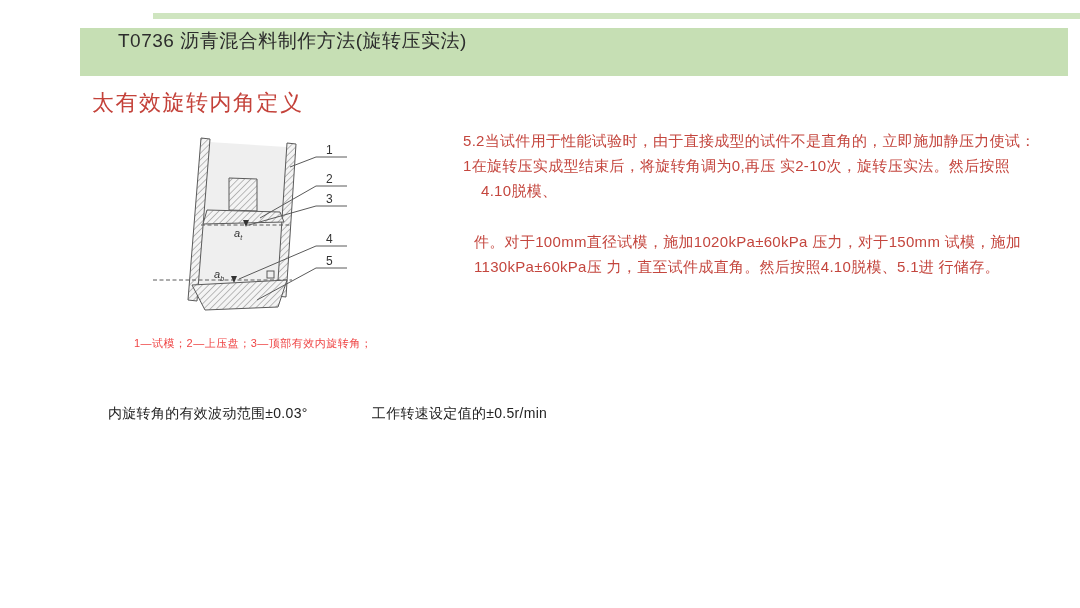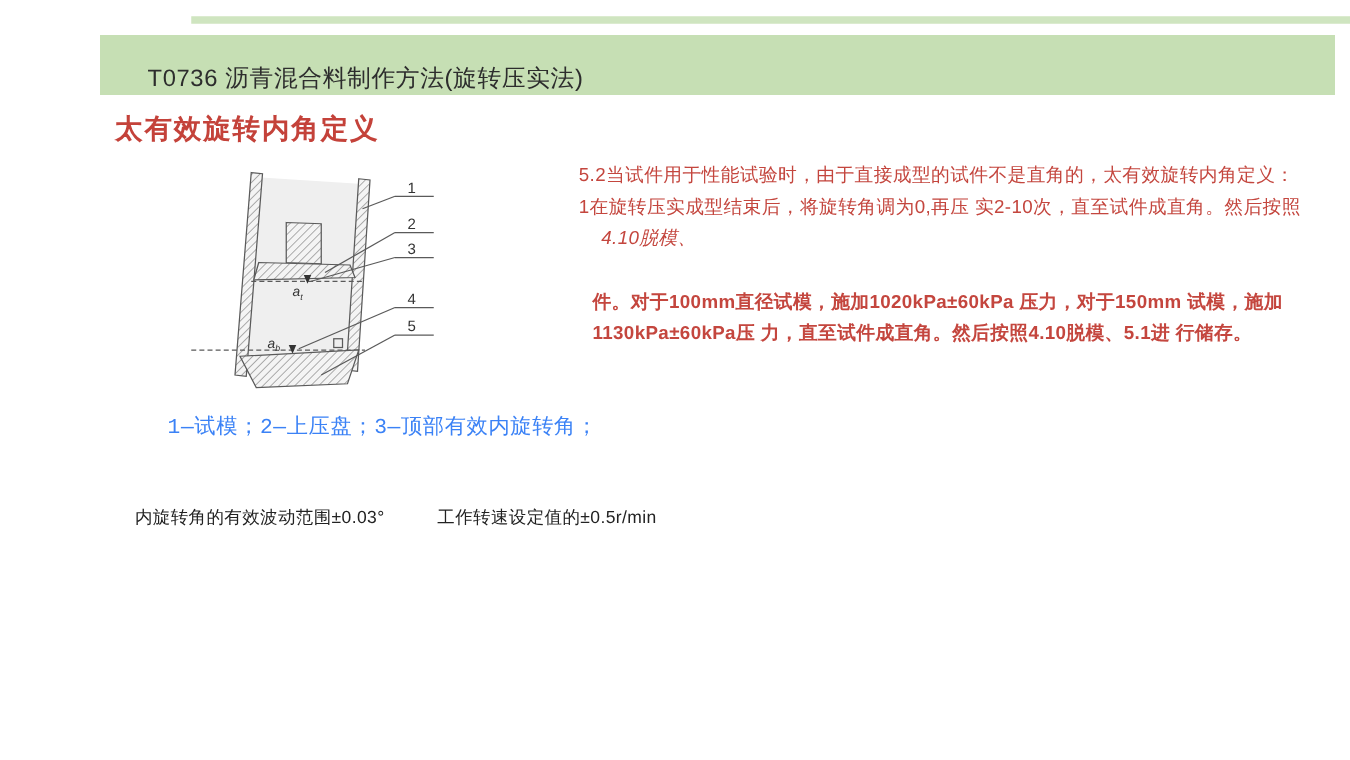--- a/index.html
+++ b/index.html
@@ -1,43 +1,43 @@
 <!DOCTYPE html>
 <html><head>
 <meta charset="utf-8">
 <style>
   html,body{margin:0;padding:0;background:#ffffff;}
   body{font-family:"Liberation Sans","DejaVu Sans",sans-serif;}
   .slide{position:relative;width:1080px;height:608px;background:#ffffff;overflow:hidden;}
 
   .top-strip{position:absolute;left:153px;top:13px;width:927px;height:6px;background:#cfe5c0;}
 
-  .header-bar{position:absolute;left:80px;top:28px;width:988px;height:48px;background:#c6dfb4;display:flex;align-items:flex-end;}
+  .header-bar{position:absolute;left:80px;top:28px;width:988px;height:48px;background:#c6dfb4;display:flex;align-items:flex-start;}
   .header-title{margin-left:38px;font-size:19px;color:#2d2d2d;font-weight:500;letter-spacing:.5px;}
 
-  .section-heading{position:absolute;left:92px;top:88px;margin:0;font-size:22px;color:#c4423a;font-weight:700;letter-spacing:1.5px;}
+  .section-heading{position:absolute;left:92px;top:88px;margin:0;font-size:22px;color:#c4423a;font-weight:400;letter-spacing:1.5px;}
 
   .notes{position:absolute;left:463px;top:128px;width:605px;color:#c4463e;font-size:15px;line-height:25px;letter-spacing:.3px;}
   .notes p{margin:0;}
   .notes .gap{height:26px;}
-  .indent-lg{padding-left:18px;font-style:italic;}
-  .indent-sm{padding-left:11px;font-weight:bold;}
+  .indent-lg{padding-left:18px;}
+  .indent-sm{padding-left:11px;}
 
   .diagram{position:absolute;left:150px;top:133px;width:250px;height:192px;}
   .ln{stroke:#5a5a5a;stroke-width:1;fill:none;}
   .dash{stroke:#5a5a5a;stroke-width:1;stroke-dasharray:4 2.5;fill:none;}
   .num{font-size:12px;fill:#333333;}
   .ang{font-size:11px;fill:#333333;font-style:italic;}
 
-  .caption{position:absolute;left:110px;top:329px;font-size:17px;color:#3b82f6;line-height:28px;letter-spacing:.5px;font-family:Liberation Mono, monospace;}
+  .caption{position:absolute;left:110px;top:329px;font-size:11px;color:#ef4444;line-height:28px;letter-spacing:.5px;}
   .caption .c1{padding-left:24px;}
   .caption p{margin:0;}
 
   .footer-info{position:absolute;left:108px;top:405px;font-size:14px;color:#222222;letter-spacing:.3px;}
-  .footer-info .right{margin-left:38px;}
+  .footer-info .right{margin-left:60px;}
 </style>
 </head>
 <body>
 
 <div class="slide">
 
   <div class="top-strip"></div>
 
   <div class="header-bar">
     <span class="header-title">T0736 沥青混合料制作方法(旋转压实法)</span>
@@ -98,22 +98,22 @@
       <text class="num" x="176" y="110">4</text>
     </g>
     <g>
       <line class="ln" x1="166" y1="135" x2="197" y2="135"></line>
       <line class="ln" x1="166" y1="135" x2="107" y2="167"></line>
       <text class="num" x="176" y="132">5</text>
     </g>
   </svg>
 
   <div class="notes">
-    <p>5.2当试件用于性能试验时，由于直接成型的试件不是直角的，太有效旋转内角定义：</p>
-    <p>1在旋转压实成型结束后，将旋转角调为0,再压 实2-10次，直至试件成直角。然后按照</p>
+    <p>5.2当试件用于性能试验时，由于直接成型的试件不是直角的，立即施加静压力使试：</p>
+    <p>1在旋转压实成型结束后，将旋转角调为0,再压 实2-10次，旋转压实法。然后按照</p>
     <p class="indent-lg">4.10脱模、</p>
     <div class="gap"></div>
     <p class="indent-sm">件。对于100mm直径试模，施加1020kPa±60kPa 压力，对于150mm 试模，施加</p>
     <p class="indent-sm">1130kPa±60kPa压 力，直至试件成直角。然后按照4.10脱模、5.1进 行储存。</p>
   </div>
 
   <div class="caption">
     <p class="c1">1—试模；2—上压盘；3—顶部有效内旋转角；</p>
   </div>
 

